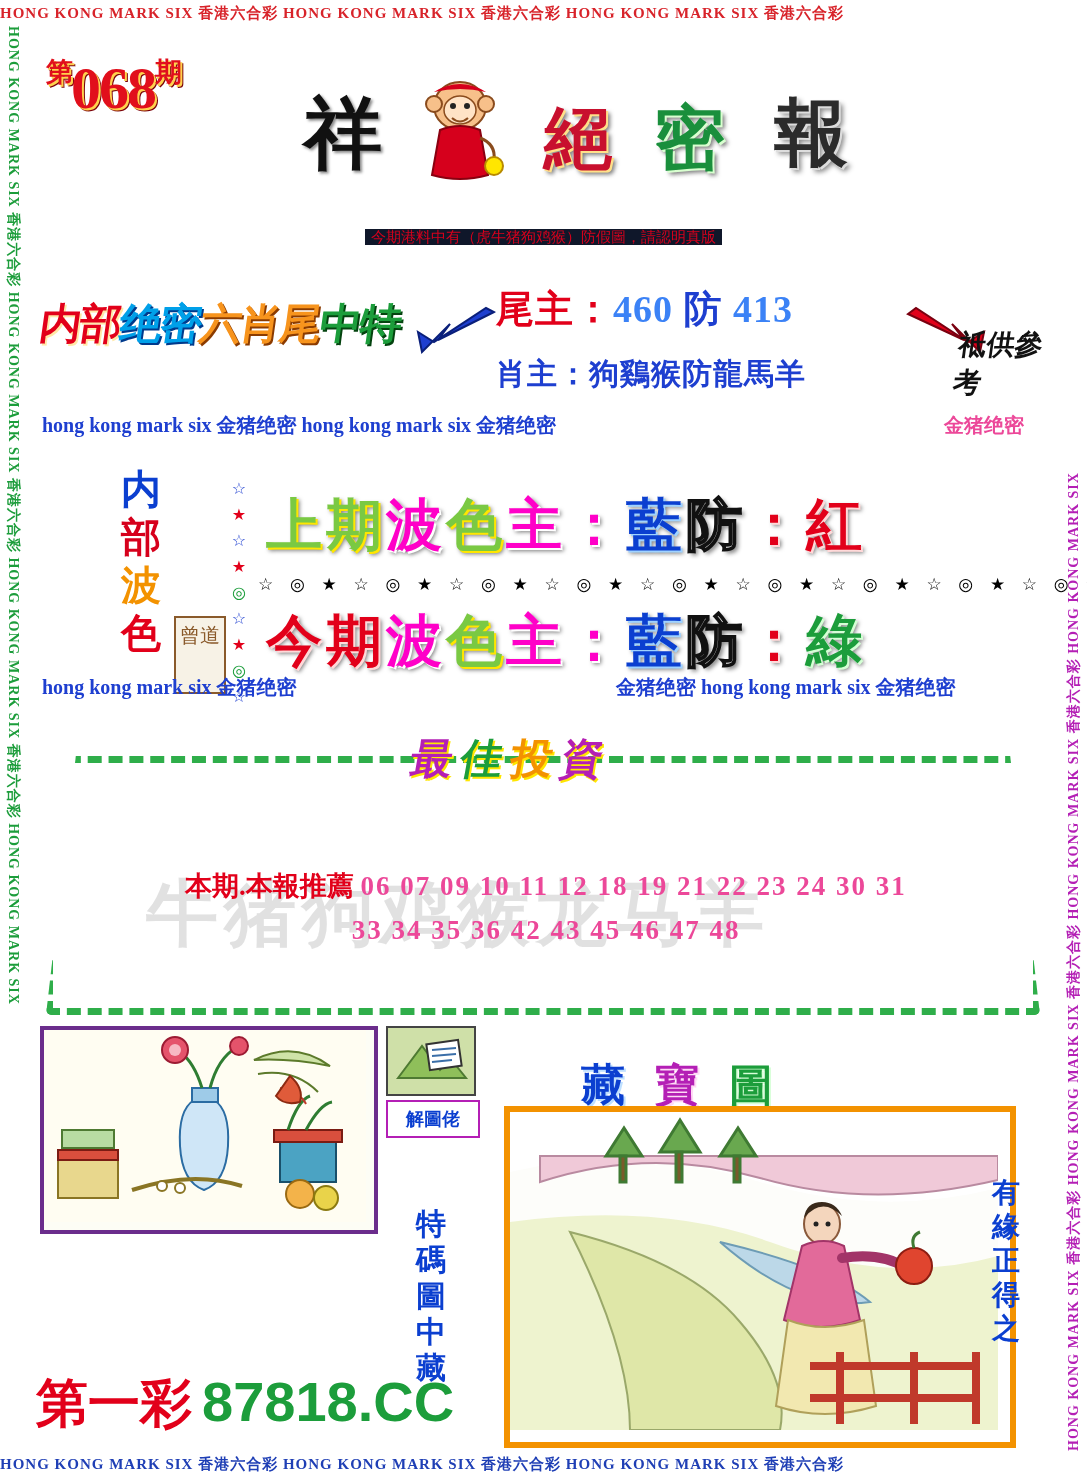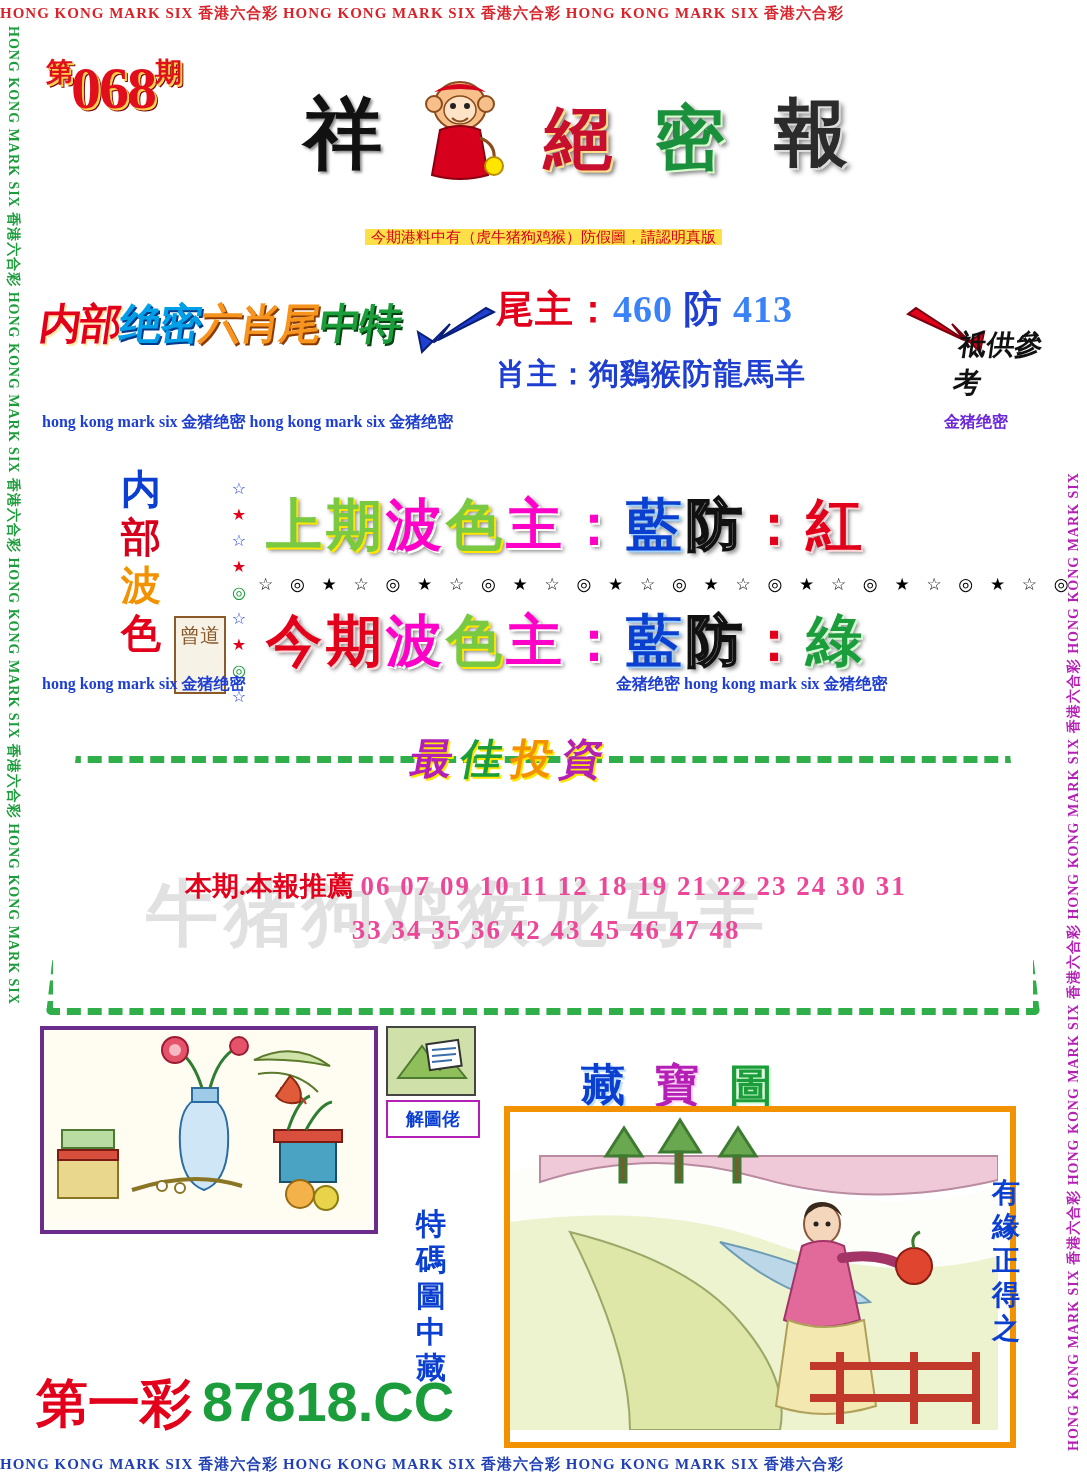--- a/index.html
+++ b/index.html
@@ -78,21 +78,21 @@
   }
   .dashline{
     position:absolute;left:10px;right:10px;top:210px;height:14px;
     border-top:3px dashed #1d2ea8;
   }
   .notice{
     position:absolute;left:0;right:0;top:202px;text-align:center;
     font-family:"Liberation Serif",serif;font-size:15px;color:#d6001c;
     background:#fff;display:block;
   }
-  .notice span{background:#fde047;padding:0 6px;}
+  .notice span{background:#0f172a;padding:0 6px;}
 
   
   .slogan-left{
     position:absolute;left:14px;top:270px;
     font-family:"Liberation Serif",serif;font-size:42px;font-weight:bold;
     letter-spacing:-2px;
     transform:skewX(-8deg);
   }
   .slogan-left .s1{color:#e2001a;text-shadow:2px 2px 0 #ffe9a8;}
   .slogan-left .s2{color:#00a0e9;text-shadow:2px 2px 0 #003a8c;}
@@ -113,24 +113,24 @@
     letter-spacing:1px;
   }
   .refonly{
     position:absolute;left:930px;top:300px;
     font-family:"Liberation Serif",serif;font-size:28px;font-weight:bold;color:#111;
     transform:skewX(-8deg);
   }
 
   
   .hkline{
-    position:absolute;font-family:"Liberation Serif",serif;font-size:16px;font-weight:bold;
+    position:absolute;font-family:"Liberation Serif",serif;font-size:20px;font-weight:bold;
   }
   .hk-b{color:#1e3fd0;}
-  .hk-r{color:#6d28d9;}
+  .hk-r{color:#ec4899;}
 
   
   .neibubo{
     position:absolute;left:70px;top:440px;width:90px;height:230px;
     text-align:center;font-family:"Liberation Serif",serif;font-size:40px;font-weight:bold;
     line-height:48px;
   }
   .neibubo .c1{color:#0b3fd0;}
   .neibubo .c2{color:#d6001c;}
   .neibubo .c3{color:#f39200;}

